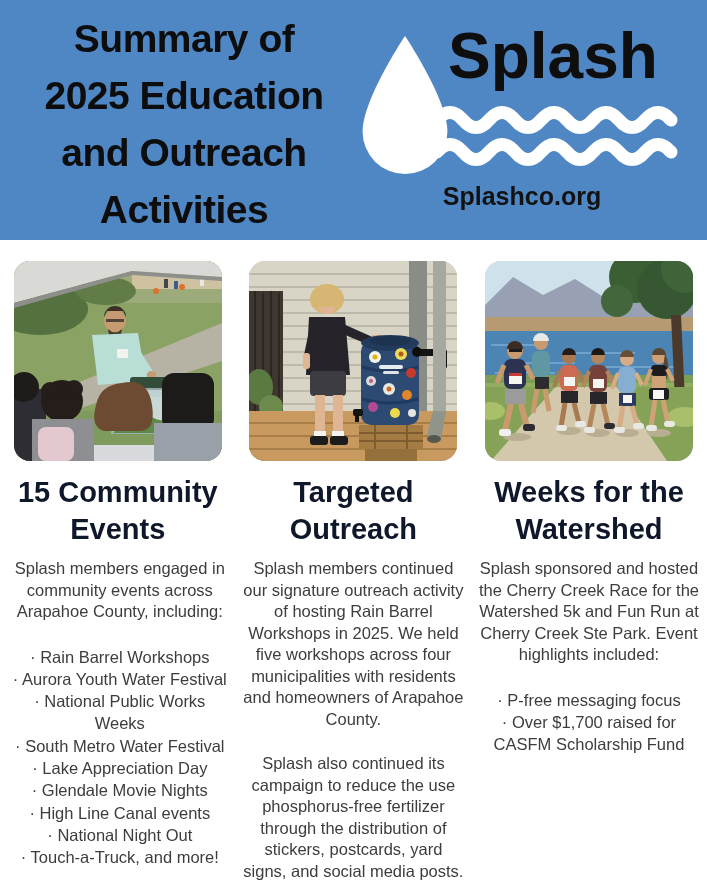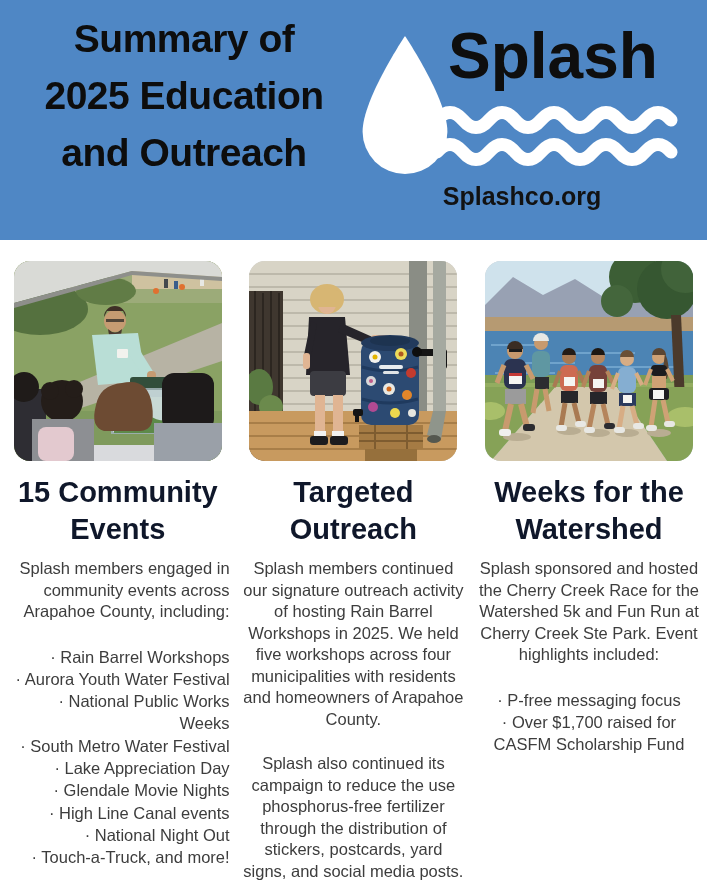--- a/index.html
+++ b/index.html
@@ -33,32 +33,33 @@
     background:#ccc;
   }
   .photo svg{display:block;width:208px;height:200px;}
   .col-heading{
     margin:13px auto 10px auto;max-width:222px;
     font-size:29px;line-height:37px;font-weight:bold;color:#0f172a;
   }
   .col-body{font-size:16.5px;line-height:21.5px;color:#3d3d3d;}
   .col-body p{margin:0 0 23px 0;}
   .col-body p:last-child{margin-bottom:0;}
-  .left-align{text-align:right;padding-left:4px;}
+  .left-align{text-align:center;padding-left:4px;}
   .bullets{margin-top:22px;}
   .bullets .bullet{line-height:22.3px;}
 </style>
 </head>
 <body>
 
 <div class="banner">
   <div class="title-block">
     <div>Summary of</div>
     <div>2025 Education</div>
     <div>and Outreach</div>
+    <div>Activities</div>
   </div>
 
   <div class="logo">
     <svg class="drop-svg" viewBox="0 0 102 146">
       <path d="M51,2 C51,2 8,66 8,99 a43,43 0 0 0 86,0 C94,66 51,2 51,2 Z" fill="#ffffff"></path>
     </svg>
     <svg class="waves-svg" viewBox="0 0 262 68">
       <path d="M5,18 q13,-15 26,0 t26,0 t26,0 t26,0 t26,0 t26,0 t26,0 t26,0 t26,0" fill="none" stroke="#ffffff" stroke-width="13" stroke-linecap="round"></path>
       <path d="M5,50 q13,-15 26,0 t26,0 t26,0 t26,0 t26,0 t26,0 t26,0 t26,0 t26,0" fill="none" stroke="#ffffff" stroke-width="13" stroke-linecap="round"></path>
     </svg>

